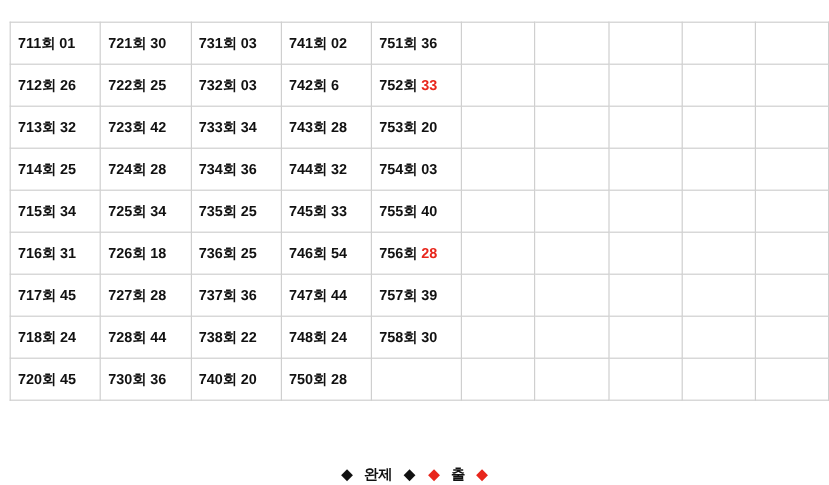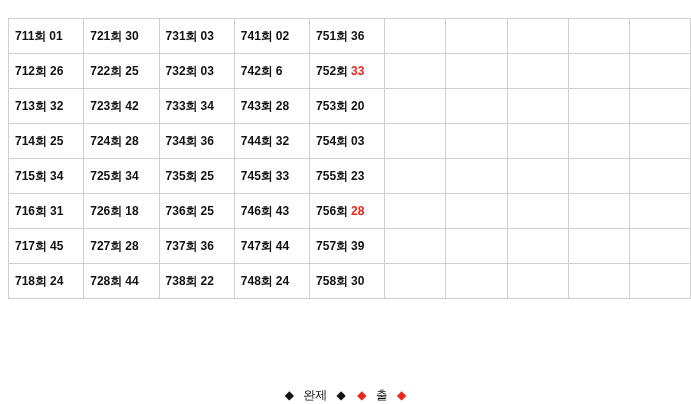--- a/index.html
+++ b/index.html
@@ -50,21 +50,21 @@
   .num.hot {
     color: #e8261c;
   }
   .legend {
     position: absolute;
     left: 0;
     right: 0;
     bottom: 18px;
     text-align: center;
     font-size: 12px;
-    font-weight: normal;
+    font-weight: bold;
     color: #111111;
   }
   .legend .dia {
     font-size: 12px;
     margin: 0 4px;
   }
   .legend .dia.black { color: #111111; }
   .legend .dia.red { color: #e8261c; }
   .legend .lbl { margin: 0 2px; }
 </style>
@@ -121,32 +121,32 @@
           <td class="empty"></td>
           <td class="empty"></td>
           <td class="empty"></td>
           <td class="empty"></td>
         </tr>
         <tr>
           <td><span class="round">715회</span><span class="num">34</span></td>
           <td><span class="round">725회</span><span class="num">34</span></td>
           <td><span class="round">735회</span><span class="num">25</span></td>
           <td><span class="round">745회</span><span class="num">33</span></td>
-          <td><span class="round">755회</span><span class="num">23</span></td>
+          <td><span class="round">755회</span><span class="num">40</span></td>
           <td class="empty"></td>
           <td class="empty"></td>
           <td class="empty"></td>
           <td class="empty"></td>
           <td class="empty"></td>
         </tr>
         <tr>
           <td><span class="round">716회</span><span class="num">31</span></td>
           <td><span class="round">726회</span><span class="num">18</span></td>
           <td><span class="round">736회</span><span class="num">25</span></td>
-          <td><span class="round">746회</span><span class="num">43</span></td>
+          <td><span class="round">746회</span><span class="num">54</span></td>
           <td><span class="round">756회</span><span class="num hot">28</span></td>
           <td class="empty"></td>
           <td class="empty"></td>
           <td class="empty"></td>
           <td class="empty"></td>
           <td class="empty"></td>
         </tr>
         <tr>
           <td><span class="round">717회</span><span class="num">45</span></td>
           <td><span class="round">727회</span><span class="num">28</span></td>
@@ -158,20 +158,32 @@
           <td class="empty"></td>
           <td class="empty"></td>
           <td class="empty"></td>
         </tr>
         <tr>
           <td><span class="round">718회</span><span class="num">24</span></td>
           <td><span class="round">728회</span><span class="num">44</span></td>
           <td><span class="round">738회</span><span class="num">22</span></td>
           <td><span class="round">748회</span><span class="num">24</span></td>
           <td><span class="round">758회</span><span class="num">30</span></td>
+          <td class="empty"></td>
+          <td class="empty"></td>
+          <td class="empty"></td>
+          <td class="empty"></td>
+          <td class="empty"></td>
+        </tr>
+        <tr>
+          <td><span class="round">720회</span><span class="num">45</span></td>
+          <td><span class="round">730회</span><span class="num">36</span></td>
+          <td><span class="round">740회</span><span class="num">20</span></td>
+          <td><span class="round">750회</span><span class="num">28</span></td>
+          <td class="empty"></td>
           <td class="empty"></td>
           <td class="empty"></td>
           <td class="empty"></td>
           <td class="empty"></td>
           <td class="empty"></td>
         </tr>
       </tbody>
   </table>
 
   <div class="legend">

